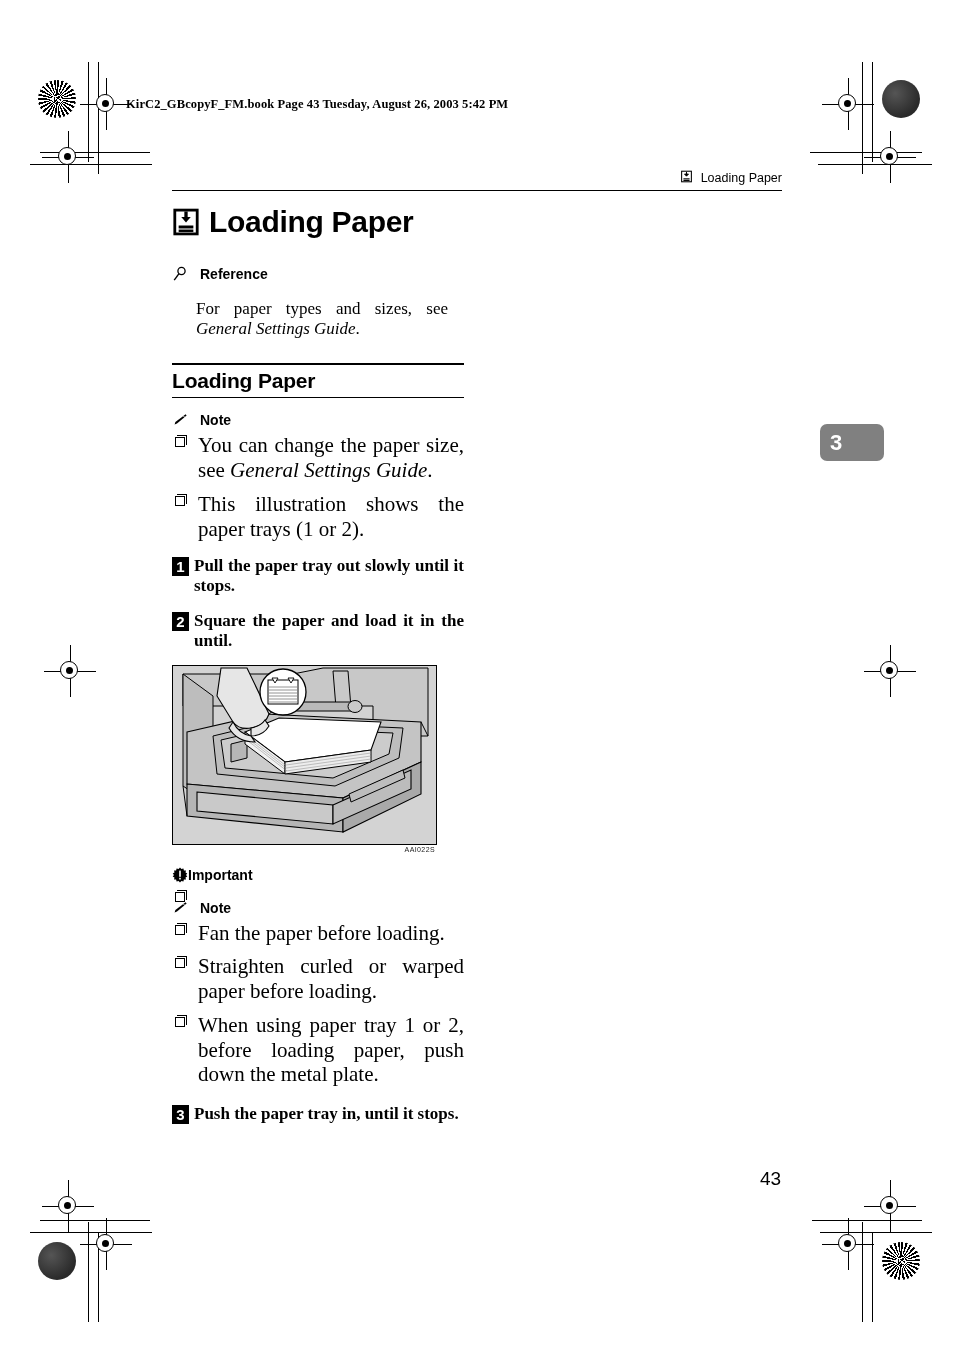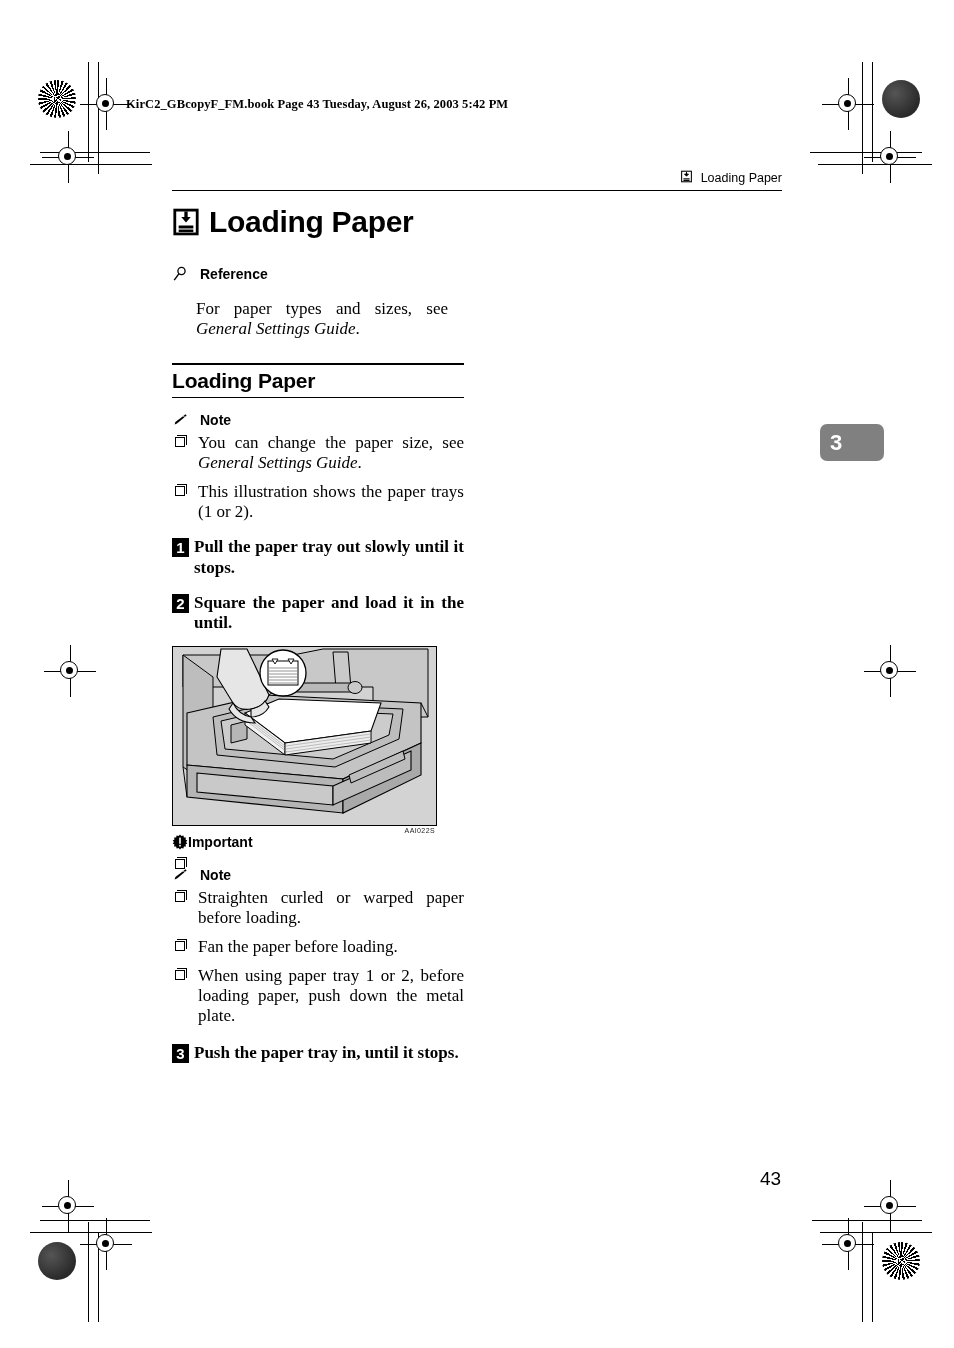--- a/index.html
+++ b/index.html
@@ -167,21 +167,21 @@
   ul.sq-list {
     list-style: none;
     margin: 4px 0 0 0;
     padding: 0;
   }
   ul.sq-list li {
     position: relative;
     padding-left: 26px;
     margin-bottom: 9px;
     font-family: "Liberation Serif", serif;
-    font-size: 17px;
+    font-size: 21px;
     line-height: 1.18;
     text-align: justify;
   }
   ul.sq-list li:last-child { margin-bottom: 0; }
   ul.sq-list li .sqbullet {
     position: absolute;
     left: 3px;
     top: 4px;
     width: 10px;
     height: 10px;
@@ -534,21 +534,21 @@
 
           <g stroke="#000" stroke-width="1" fill="none">
             <path d="M10 120 L14 150"></path>
             <path d="M248 56 L255 70"></path>
           </g>
         </svg>
       </div>
       <div class="fig-caption">AAI022S</div>
     </div>
 
-    <div class="block" style="">
+    <div class="block" style="margin-top:14px;">
       <div class="notice-head" style="gap:0;">
         <span style="display:inline-block;line-height:0;margin-bottom:1px;">
           <svg width="16" height="16" viewBox="0 0 16 16" aria-hidden="true">
             <path d="M8 0.6 L9.4 2.1 L11.4 1.4 L11.9 3.4 L14 3.4 L13.5 5.4 L15.3 6.5 L14 8 L15.3 9.5 L13.5 10.6 L14 12.6 L11.9 12.6 L11.4 14.6 L9.4 13.9 L8 15.4 L6.6 13.9 L4.6 14.6 L4.1 12.6 L2 12.6 L2.5 10.6 L0.7 9.5 L2 8 L0.7 6.5 L2.5 5.4 L2 3.4 L4.1 3.4 L4.6 1.4 L6.6 2.1 Z" fill="#000"></path>
             <rect x="7.2" y="3.6" width="1.6" height="6.2" fill="#fff"></rect>
             <rect x="7.2" y="10.8" width="1.6" height="1.7" fill="#fff"></rect>
           </svg>
         </span>
         <span>Important</span>
       </div>
@@ -564,24 +564,24 @@
         <span style="display:inline-block;line-height:0;margin-bottom:1px;">
           <svg width="16" height="16" viewBox="0 0 16 16" aria-hidden="true">
             <path d="M13.6 2.2 L14.6 3.6 L5.0 11.4 L2.6 12.6 L3.4 10.1 Z" fill="#000"></path>
             <path d="M11.4 3.9 L12.9 5.6" stroke="#fff" stroke-width="0.9"></path>
           </svg>
         </span>
         <span>Note</span>
       </div>
       <ul class="sq-list">
         <li>
-          <span class="sqbullet"></span><span>Straighten curled or warped paper before loading.</span>
+          <span class="sqbullet"></span><span>Fan the paper before loading.</span>
         </li>
         <li>
-          <span class="sqbullet"></span><span>Fan the paper before loading.</span>
+          <span class="sqbullet"></span><span>Straighten curled or warped paper before loading.</span>
         </li>
         <li>
           <span class="sqbullet"></span><span>When using paper tray 1 or 2, before loading paper, push down the metal plate.</span>
         </li>
       </ul>
     </div>
 
     <div class="step" style="margin-top:17px;">
       <div class="step-num">3</div>
       <div class="step-text">Push the paper tray in, until it stops.</div>

